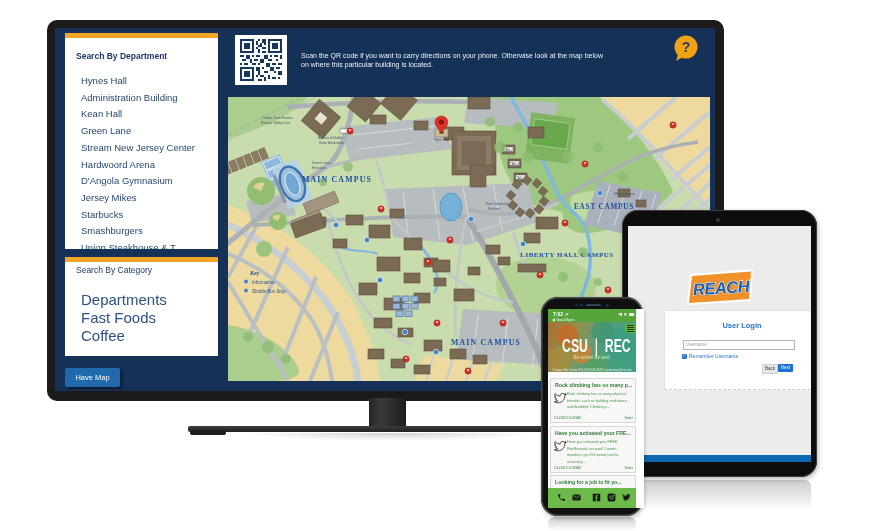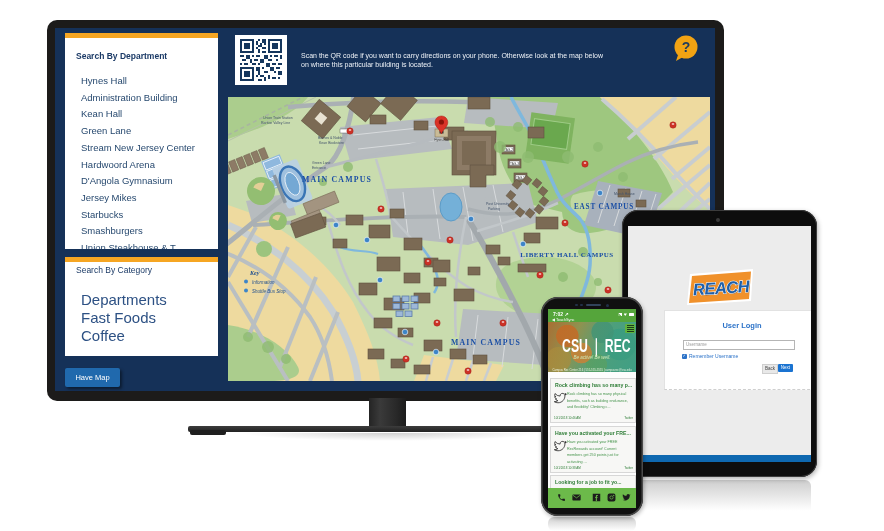--- a/index.html
+++ b/index.html
@@ -551,21 +551,21 @@
 
 <div class="abs" style="left:548px;top:517px;width:88px;height:14px;background:linear-gradient(180deg,#cfcfcf,rgba(255,255,255,0));border-radius:6px;"></div>
 
 <div class="abs" style="left:541px;top:297px;width:102px;height:219px;background:#101010;border-radius:17px;box-shadow:inset 0 0 0 1.5px #4a4a4a, 1px 2px 4px rgba(0,0,0,0.3);"></div>
 
 <div class="abs" style="left:586px;top:303.5px;width:15px;height:2.5px;background:#31435a;border-radius:1px;"></div>
 <div class="abs" style="left:575px;top:303.5px;width:2.5px;height:2.5px;background:#223048;border-radius:50%;"></div>
 <div class="abs" style="left:580px;top:303.5px;width:2.5px;height:2.5px;background:#223048;border-radius:50%;"></div>
 <div class="abs" style="left:606px;top:303.5px;width:3px;height:3px;background:#223048;border-radius:50%;"></div>
 
-<div class="abs" style="left:548px;top:309px;width:88px;height:199px;background:#fdfdfd;overflow:hidden;font-family:'Liberation Sans',sans-serif;">
+<div class="abs" style="left:548px;top:309px;width:88px;height:199px;background:#fdfdfd;overflow:hidden;font-family:'Liberation Sans',sans-serif;padding-left:8px;">
 
   <div class="abs" style="left:0;top:0;width:88px;height:13px;background:#55a53b;color:#fff;">
     <span class="abs" style="left:5px;top:2px;font-size:5px;font-weight:bold;">7:02 ↗</span>
     <span class="abs" style="right:14px;top:4px;width:4px;height:3px;background:linear-gradient(to top right,rgba(255,255,255,0.25) 49%,#fff 50%);"></span>
     <span class="abs" style="right:9px;top:4px;width:3.5px;height:3px;background:#fff;clip-path:polygon(50% 100%,0 20%,100% 20%);"></span>
     <span class="abs" style="right:2.5px;top:4.2px;width:5px;height:2.6px;background:#fff;border-radius:0.5px;"></span>
     <span class="abs" style="left:4px;top:7.5px;font-size:3.8px;">◀ TouchSync</span>
   </div>
 
   <div class="abs" style="left:0;top:13px;width:88px;height:50px;background:

